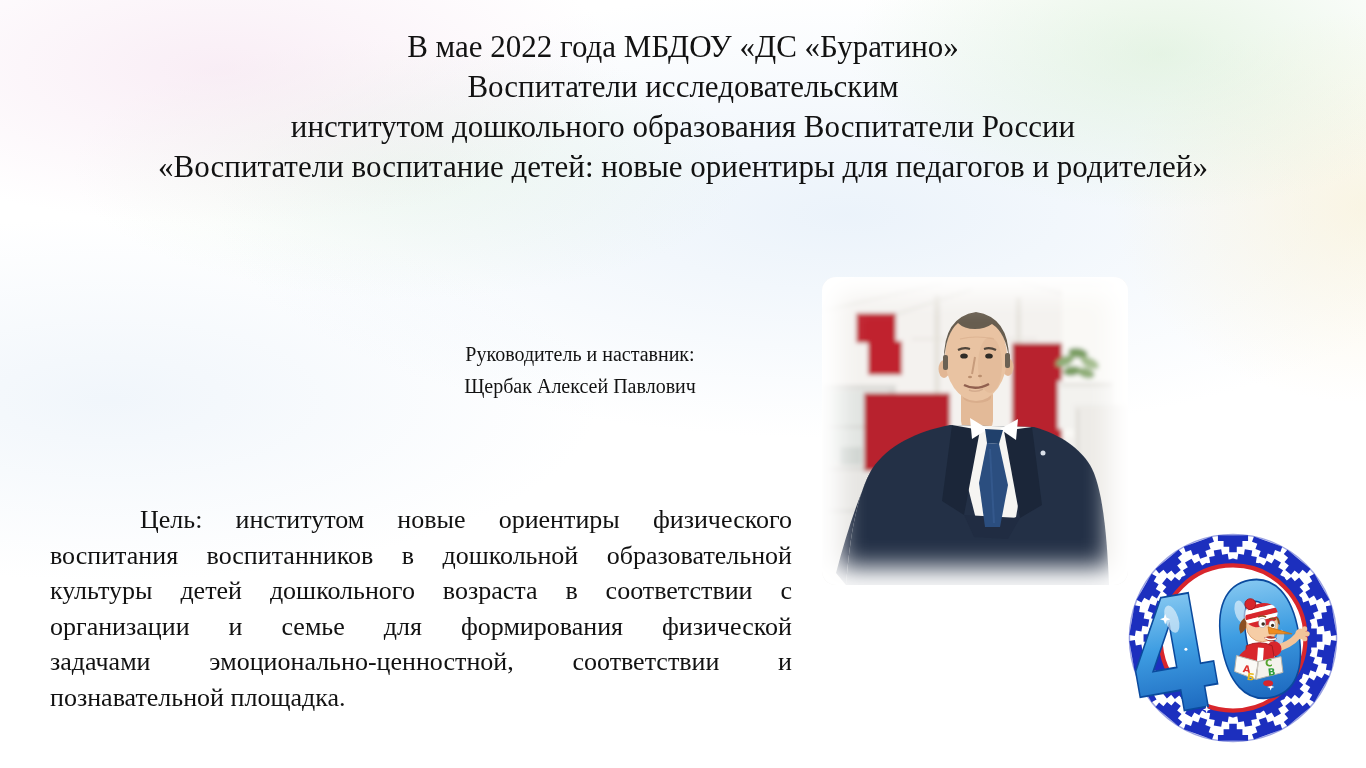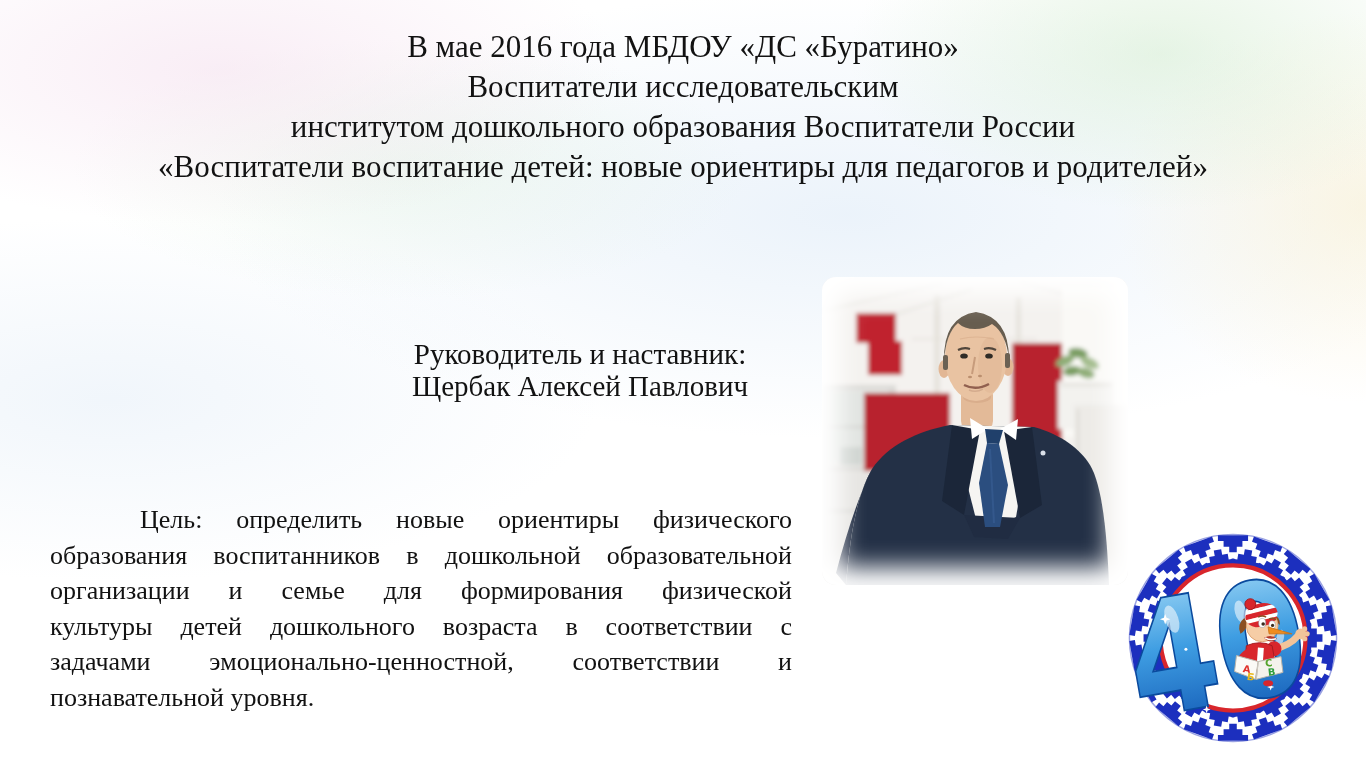--- a/index.html
+++ b/index.html
@@ -20,21 +20,21 @@
   }
   .title-block{
     position:absolute;top:27px;left:0;right:0;
     text-align:center;
   }
   .title-line{
     font-size:31px;line-height:40px;white-space:nowrap;
   }
   .leader-caption{
     position:absolute;left:320px;top:339px;width:520px;
-    text-align:center;font-size:29px;line-height:31.5px;
+    text-align:center;font-size:20px;line-height:31.5px;
   }
   .goal-block{
     position:absolute;left:50px;top:502px;width:742px;
     font-size:26px;line-height:35.6px;
   }
   .goal-line{text-align:justify;text-align-last:justify;white-space:normal;}
   .goal-line.first{text-indent:90px;}
   .goal-line.last{text-align-last:left;}
   .photo{
     position:absolute;left:822px;top:277px;width:306px;height:308px;
@@ -49,38 +49,38 @@
     position:absolute;left:1120px;top:522px;width:226px;height:232px;
   }
   .logo svg{display:block;width:226px;height:232px;}
 </style>
 </head>
 <body>
 
 <div class="slide">
 
   <div class="title-block">
-    <div class="title-line">В мае 2016 года МБДОУ «ДС «Буратино»</div>
+    <div class="title-line">В мае 2022 года МБДОУ «ДС «Буратино»</div>
     <div class="title-line">Воспитатели исследовательским</div>
     <div class="title-line">институтом дошкольного образования Воспитатели России</div>
     <div class="title-line">«Воспитатели воспитание детей: новые ориентиры для педагогов и родителей»</div>
   </div>
 
   <div class="leader-caption">
     <div>Руководитель и наставник:</div>
     <div>Щербак Алексей Павлович</div>
   </div>
 
   <div class="goal-block">
-    <div class="goal-line first">Цель: определить новые ориентиры физического</div>
-    <div class="goal-line">образования воспитанников в дошкольной образовательной</div>
+    <div class="goal-line first">Цель: институтом новые ориентиры физического</div>
+    <div class="goal-line">воспитания воспитанников в дошкольной образовательной</div>
+    <div class="goal-line">культуры детей дошкольного возраста в соответствии с</div>
     <div class="goal-line">организации и семье для формирования физической</div>
-    <div class="goal-line">культуры детей дошкольного возраста в соответствии с</div>
     <div class="goal-line">задачами эмоционально-ценностной, соответствии и</div>
-    <div class="goal-line last">познавательной уровня.</div>
+    <div class="goal-line last">познавательной площадка.</div>
   </div>
 
   <div class="photo">
     <svg viewBox="0 0 306 308">
       <defs>
         <filter id="bgblur" x="-10%" y="-10%" width="120%" height="120%">
           <feGaussianBlur stdDeviation="2.2"></feGaussianBlur>
         </filter>
       </defs>
 

